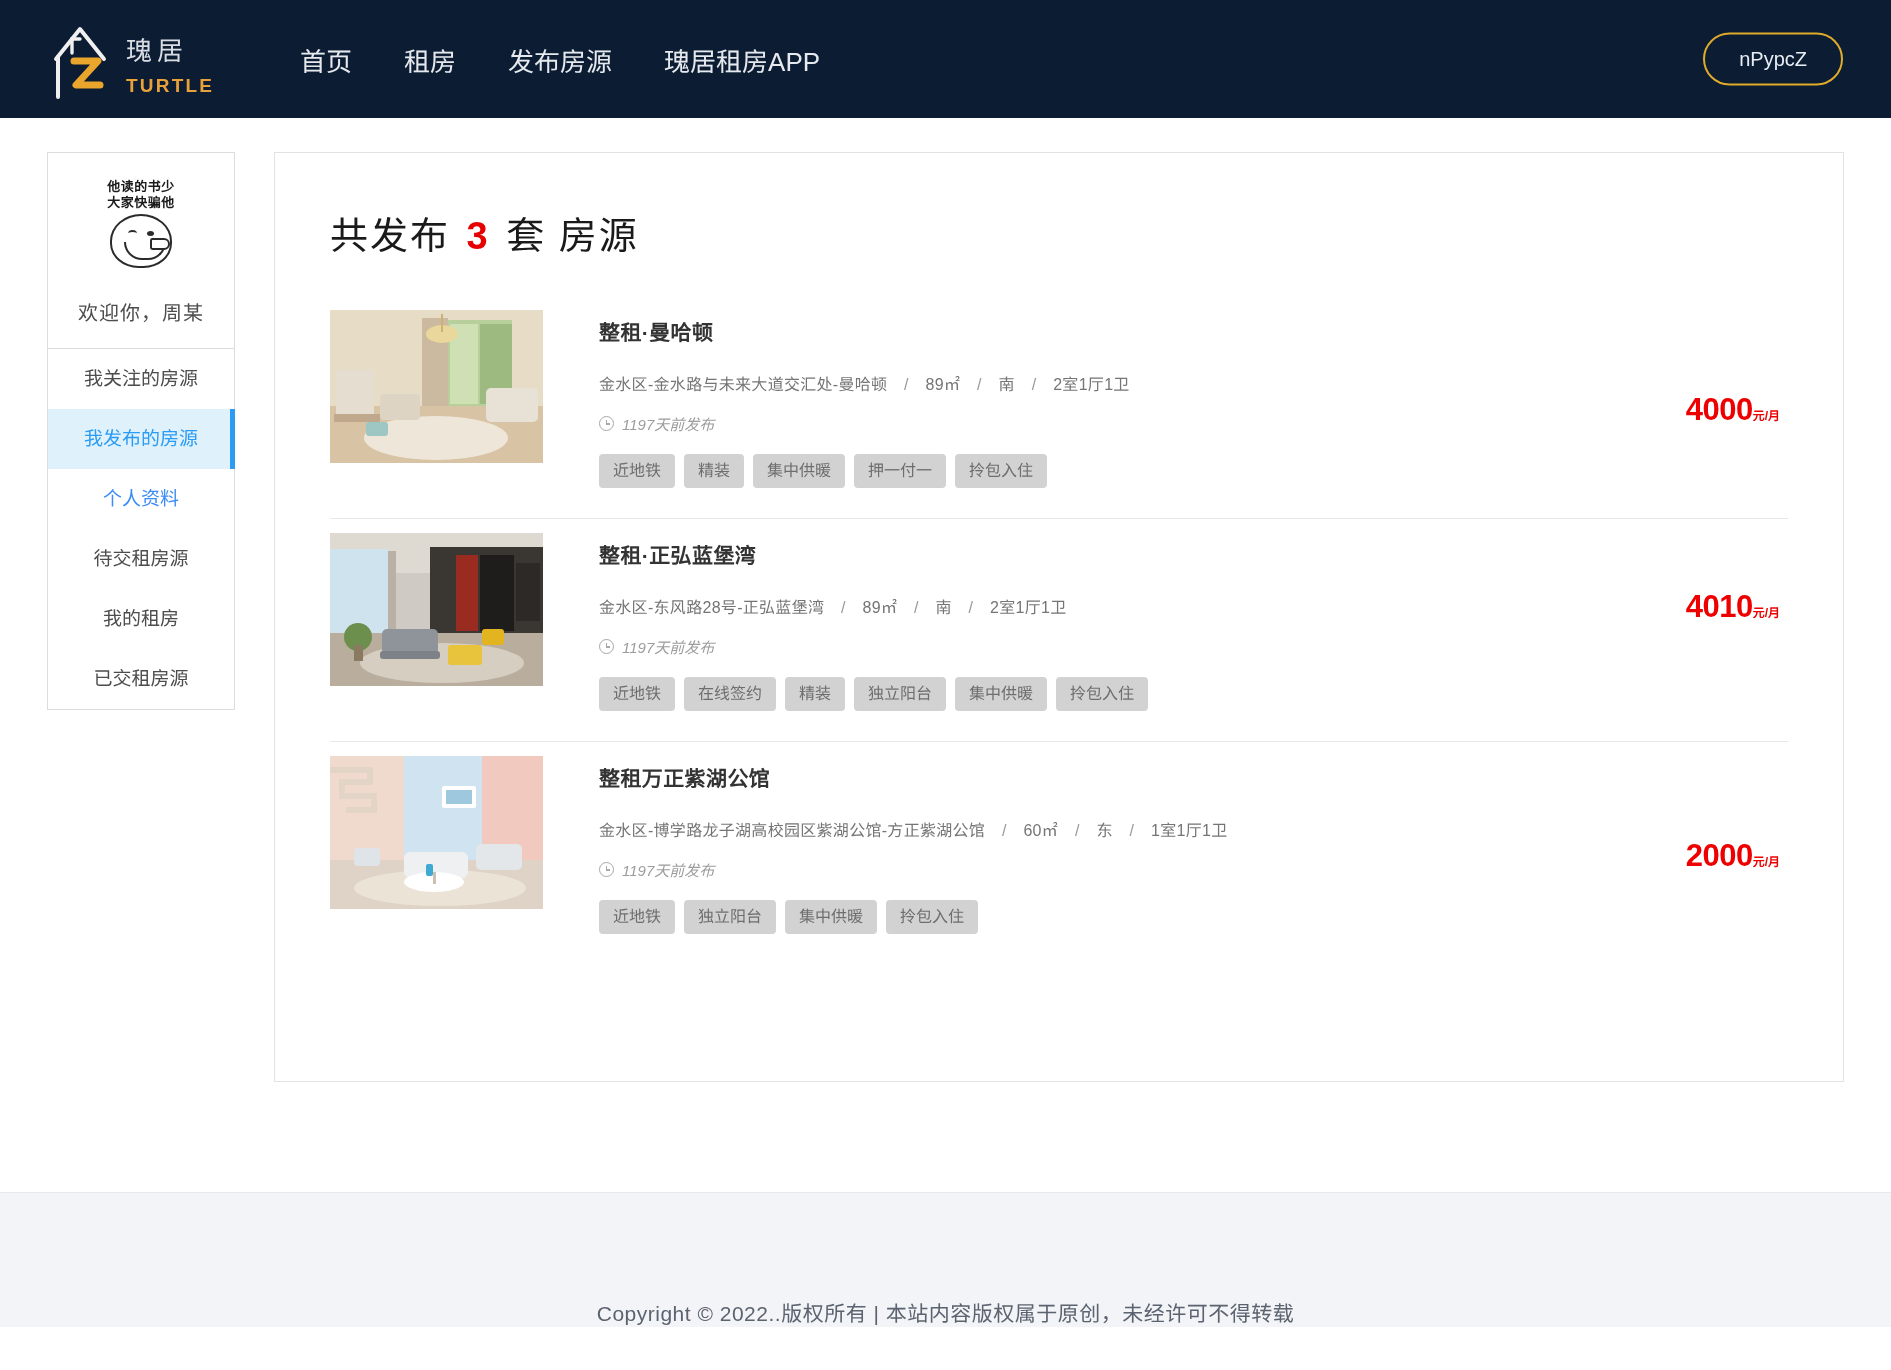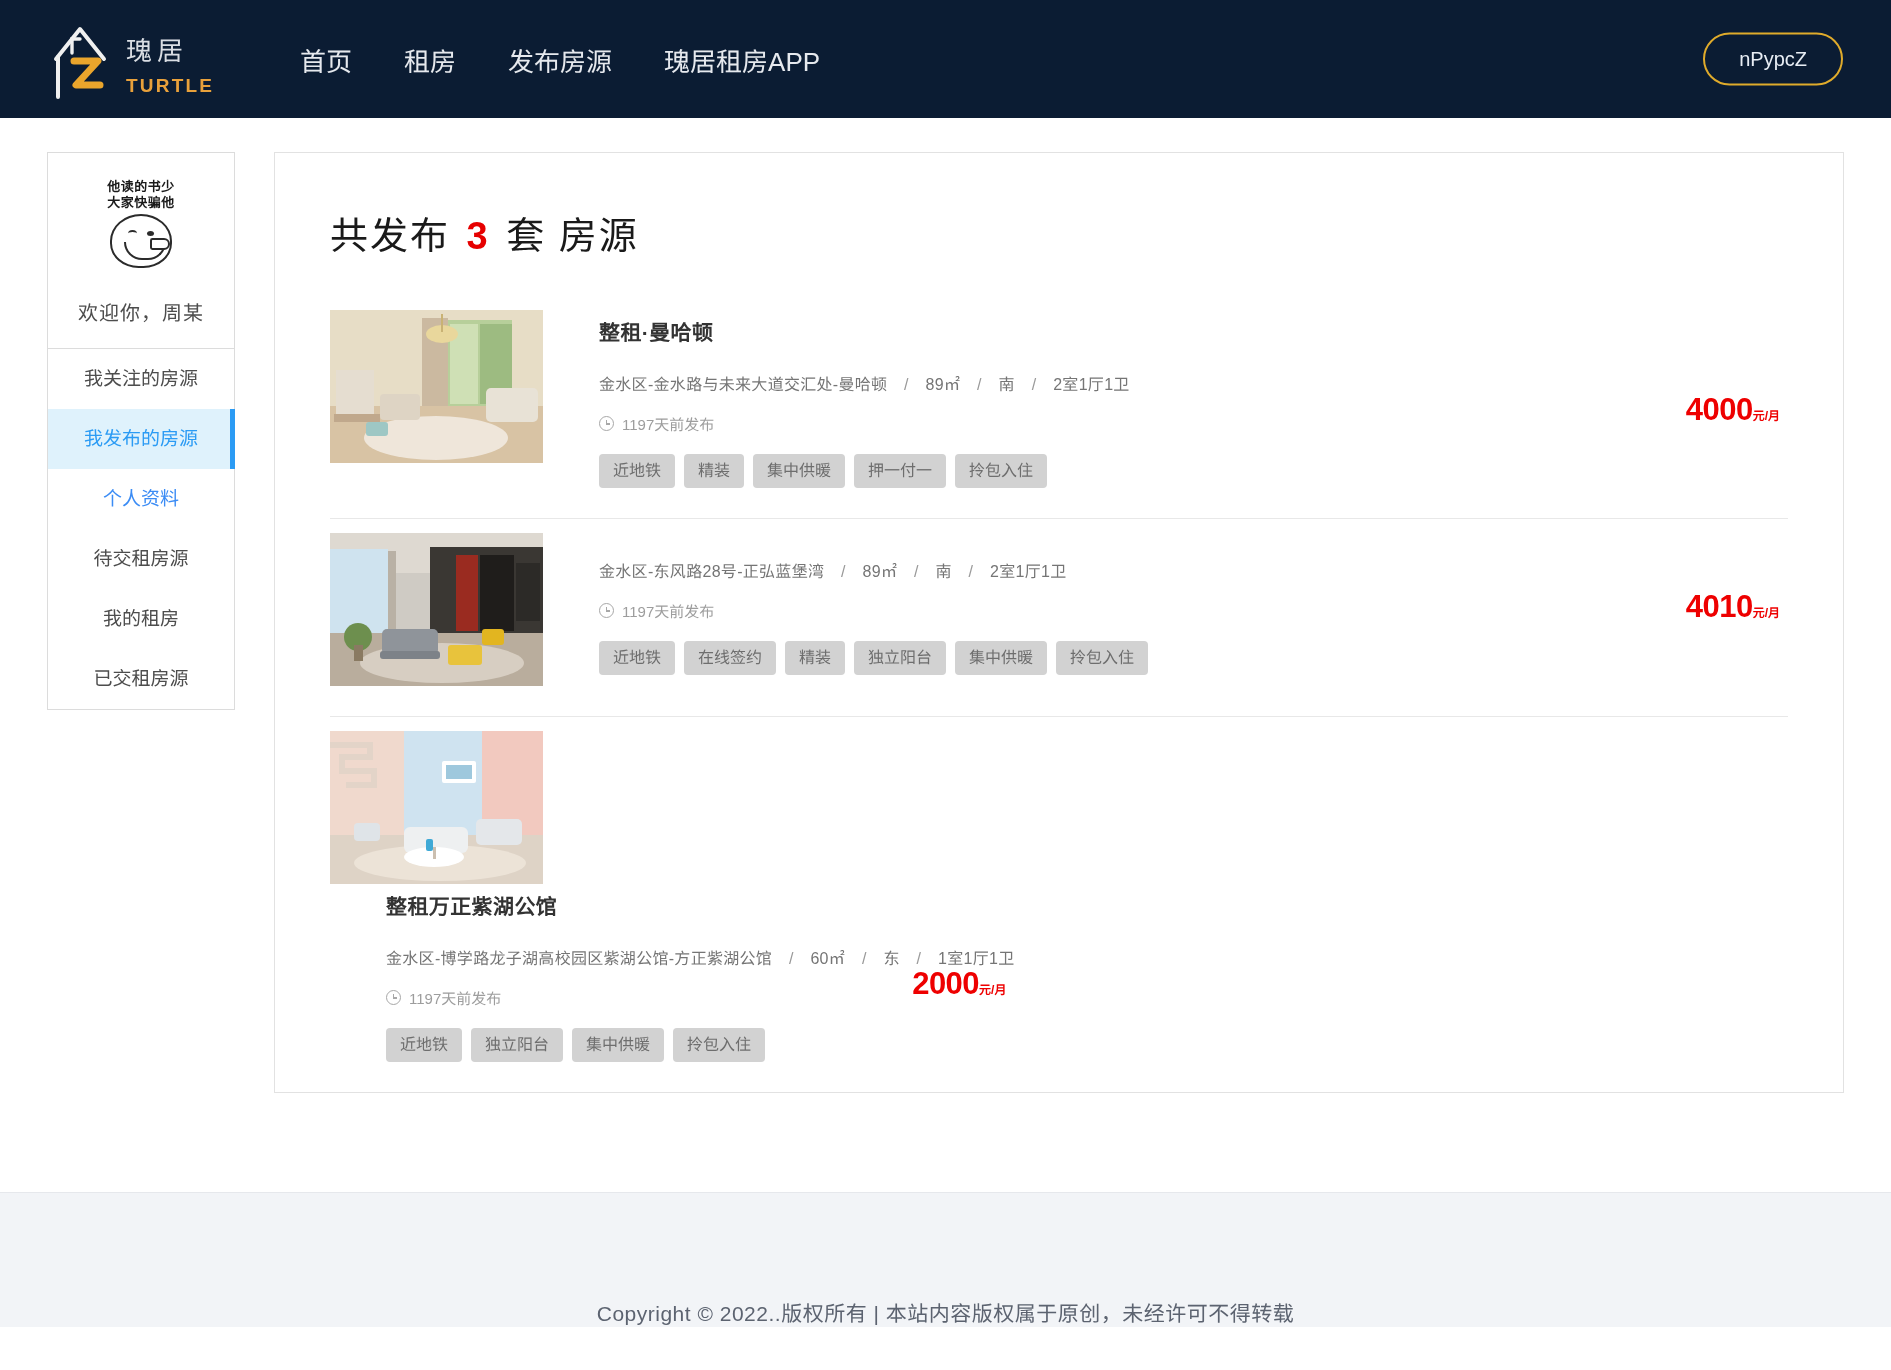--- a/index.html
+++ b/index.html
@@ -211,21 +211,21 @@
     padding: 0 4px;
   }
 
   .listing {
     display: flex;
     align-items: flex-start;
     padding: 14px 0 30px 0;
     border-bottom: 1px solid #e8e8e8;
     gap: 0;
   }
-  .listing:last-child { border-bottom: none; flex-direction: column; }
+  .listing:last-child { border-bottom: none; }
 
   .thumb {
     width: 213px;
     height: 153px;
     flex: 0 0 auto;
     overflow: hidden;
     position: relative;
     background: #ddd;
   }
   .info {
@@ -248,20 +248,21 @@
     letter-spacing: 0.3px;
   }
   .lst-meta .sep { padding: 0 12px; color: #9a9a9a; }
   .lst-time {
     font-size: 15px;
     color: #9d9d9d;
     margin-top: 18px;
     display: flex;
     align-items: center;
     gap: 8px;
+    font-style: italic;
   }
   .clock {
     width: 15px; height: 15px;
     border: 1.4px solid #a8a8a8;
     border-radius: 50%;
     position: relative;
     display: inline-block;
     flex: 0 0 auto;
   }
   .clock:before {
@@ -439,20 +440,21 @@
           <ellipse cx="112" cy="130" rx="82" ry="20" fill="#d7cec2"></ellipse>
           <rect x="52" y="96" width="56" height="26" rx="5" fill="#8f949a"></rect>
           <rect x="50" y="118" width="60" height="8" rx="3" fill="#7d8288"></rect>
           <rect x="118" y="112" width="34" height="20" rx="3" fill="#e8c33c"></rect>
           <circle cx="28" cy="104" r="14" fill="#6d8f4e"></circle>
           <rect x="24" y="112" width="9" height="16" fill="#8a7a62"></rect>
           <rect x="152" y="96" width="22" height="16" rx="3" fill="#e2b520"></rect>
         </svg>
       </div>
       <div class="info">
+        <div class="lst-title">整租·正弘蓝堡湾</div>
         <div class="lst-meta">
           <span>金水区-东风路28号-正弘蓝堡湾</span>
           <span class="sep">/</span>
           <span class="sqm"><span>89</span><span>㎡</span></span>
           <span class="sep">/</span>
           <span>南</span>
           <span class="sep">/</span>
           <span>2室1厅1卫</span>
         </div>
         <div class="lst-time">

